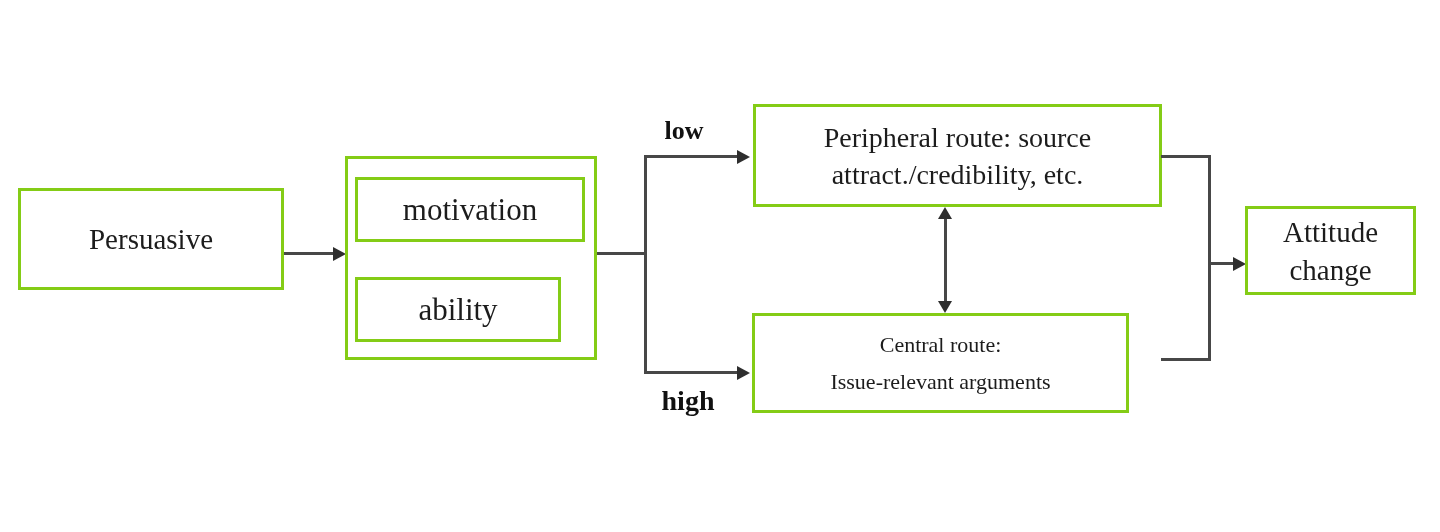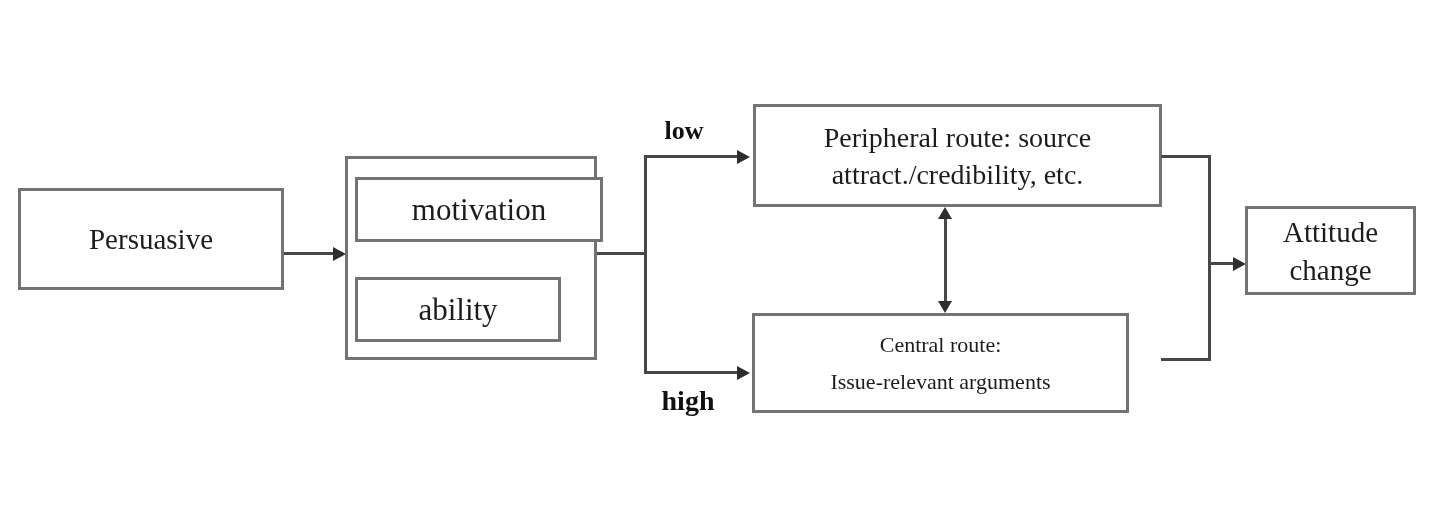--- a/index.html
+++ b/index.html
@@ -11,38 +11,38 @@
     position: relative;
     width: 1440px;
     height: 532px;
     background: #ffffff;
     font-family: "Liberation Serif", "DejaVu Serif", serif;
     color: #1c1c1c;
     overflow: hidden;
   }
   .node {
     position: absolute;
-    border: 3px solid #737373;
+    border: 3px solid #84cc16;
     background: #ffffff;
     display: flex;
     flex-direction: column;
     align-items: center;
     justify-content: center;
     text-align: center;
     box-sizing: border-box;
   }
   .node .t-line { display: block; }
 
   
   #node-persuasive { left: 18px; top: 188px; width: 266px; height: 102px;
     font-size: 29px; line-height: 37px; }
 
   
   #node-mediator { left: 345px; top: 156px; width: 252px; height: 204px; }
-  #node-motivation { left: 355px; top: 177px; width: 248px; height: 65px;
+  #node-motivation { left: 355px; top: 177px; width: 230px; height: 65px;
     font-size: 31px; border-width: 3px; }
   #node-ability { left: 355px; top: 277px; width: 206px; height: 65px;
     font-size: 31px; border-width: 3px; }
 
   
   #node-peripheral { left: 753px; top: 104px; width: 409px; height: 103px;
     font-size: 28px; line-height: 37px; }
   #node-central { left: 752px; top: 313px; width: 377px; height: 100px;
     font-size: 22px; line-height: 37px; }
 

